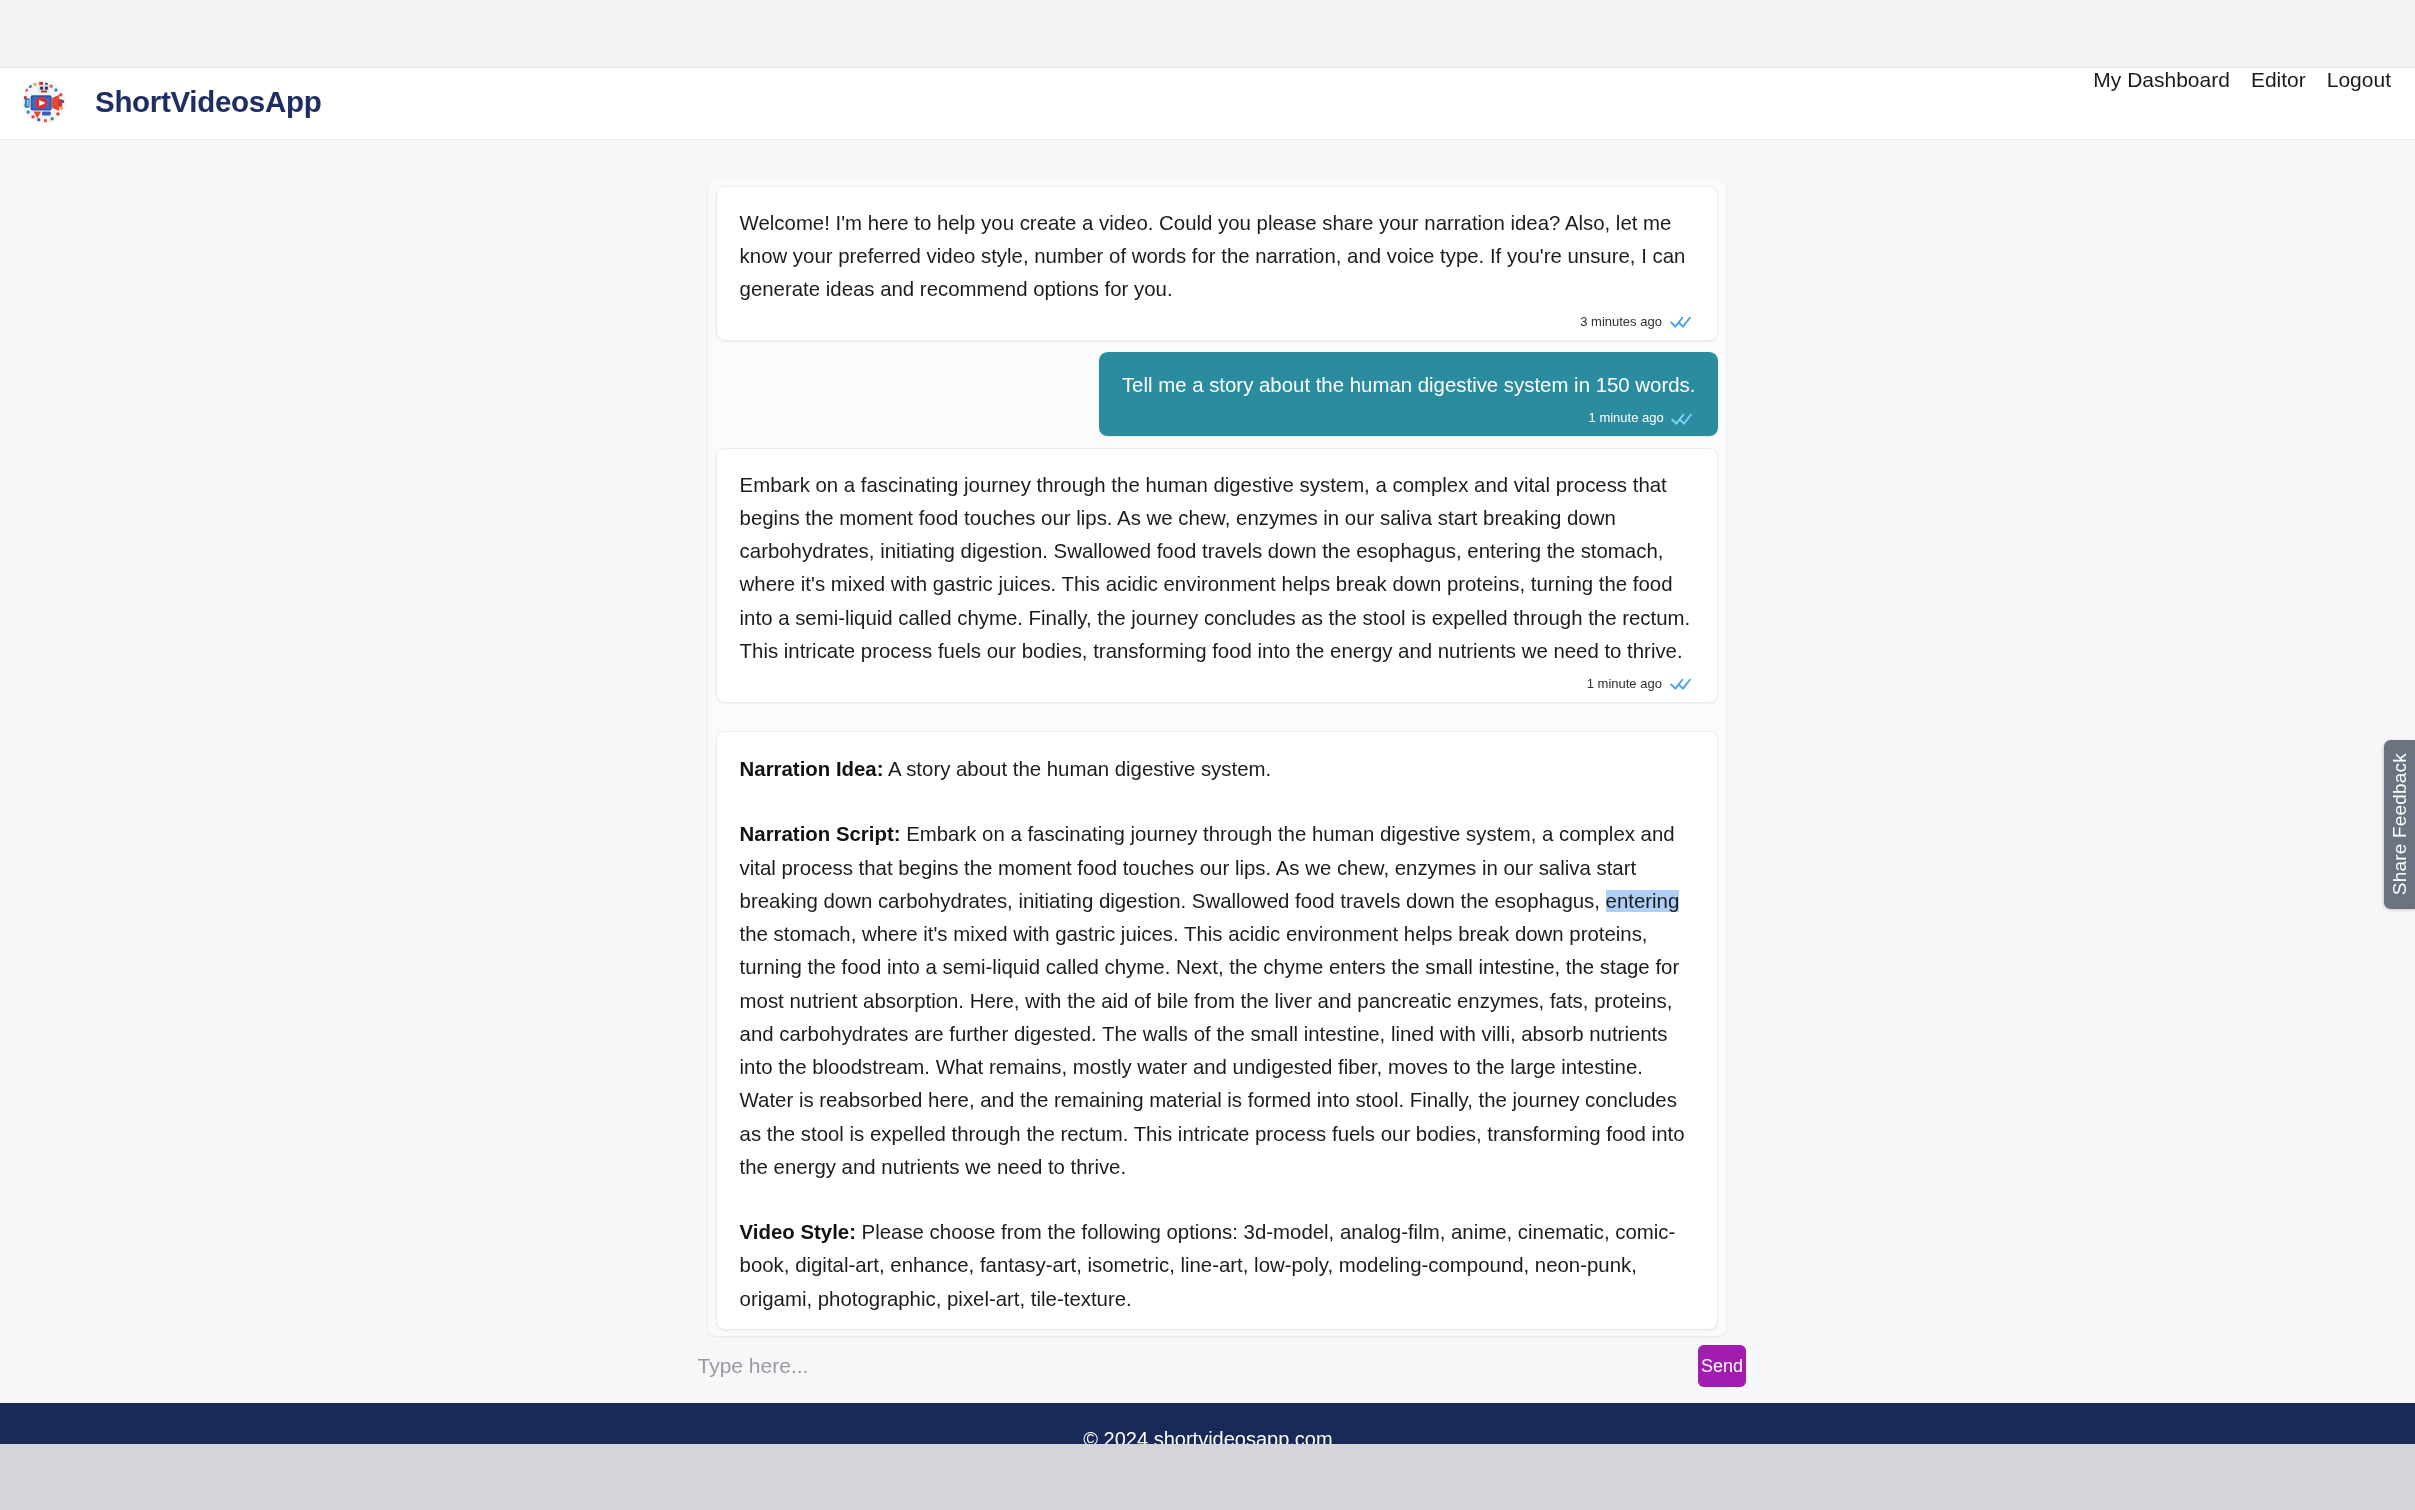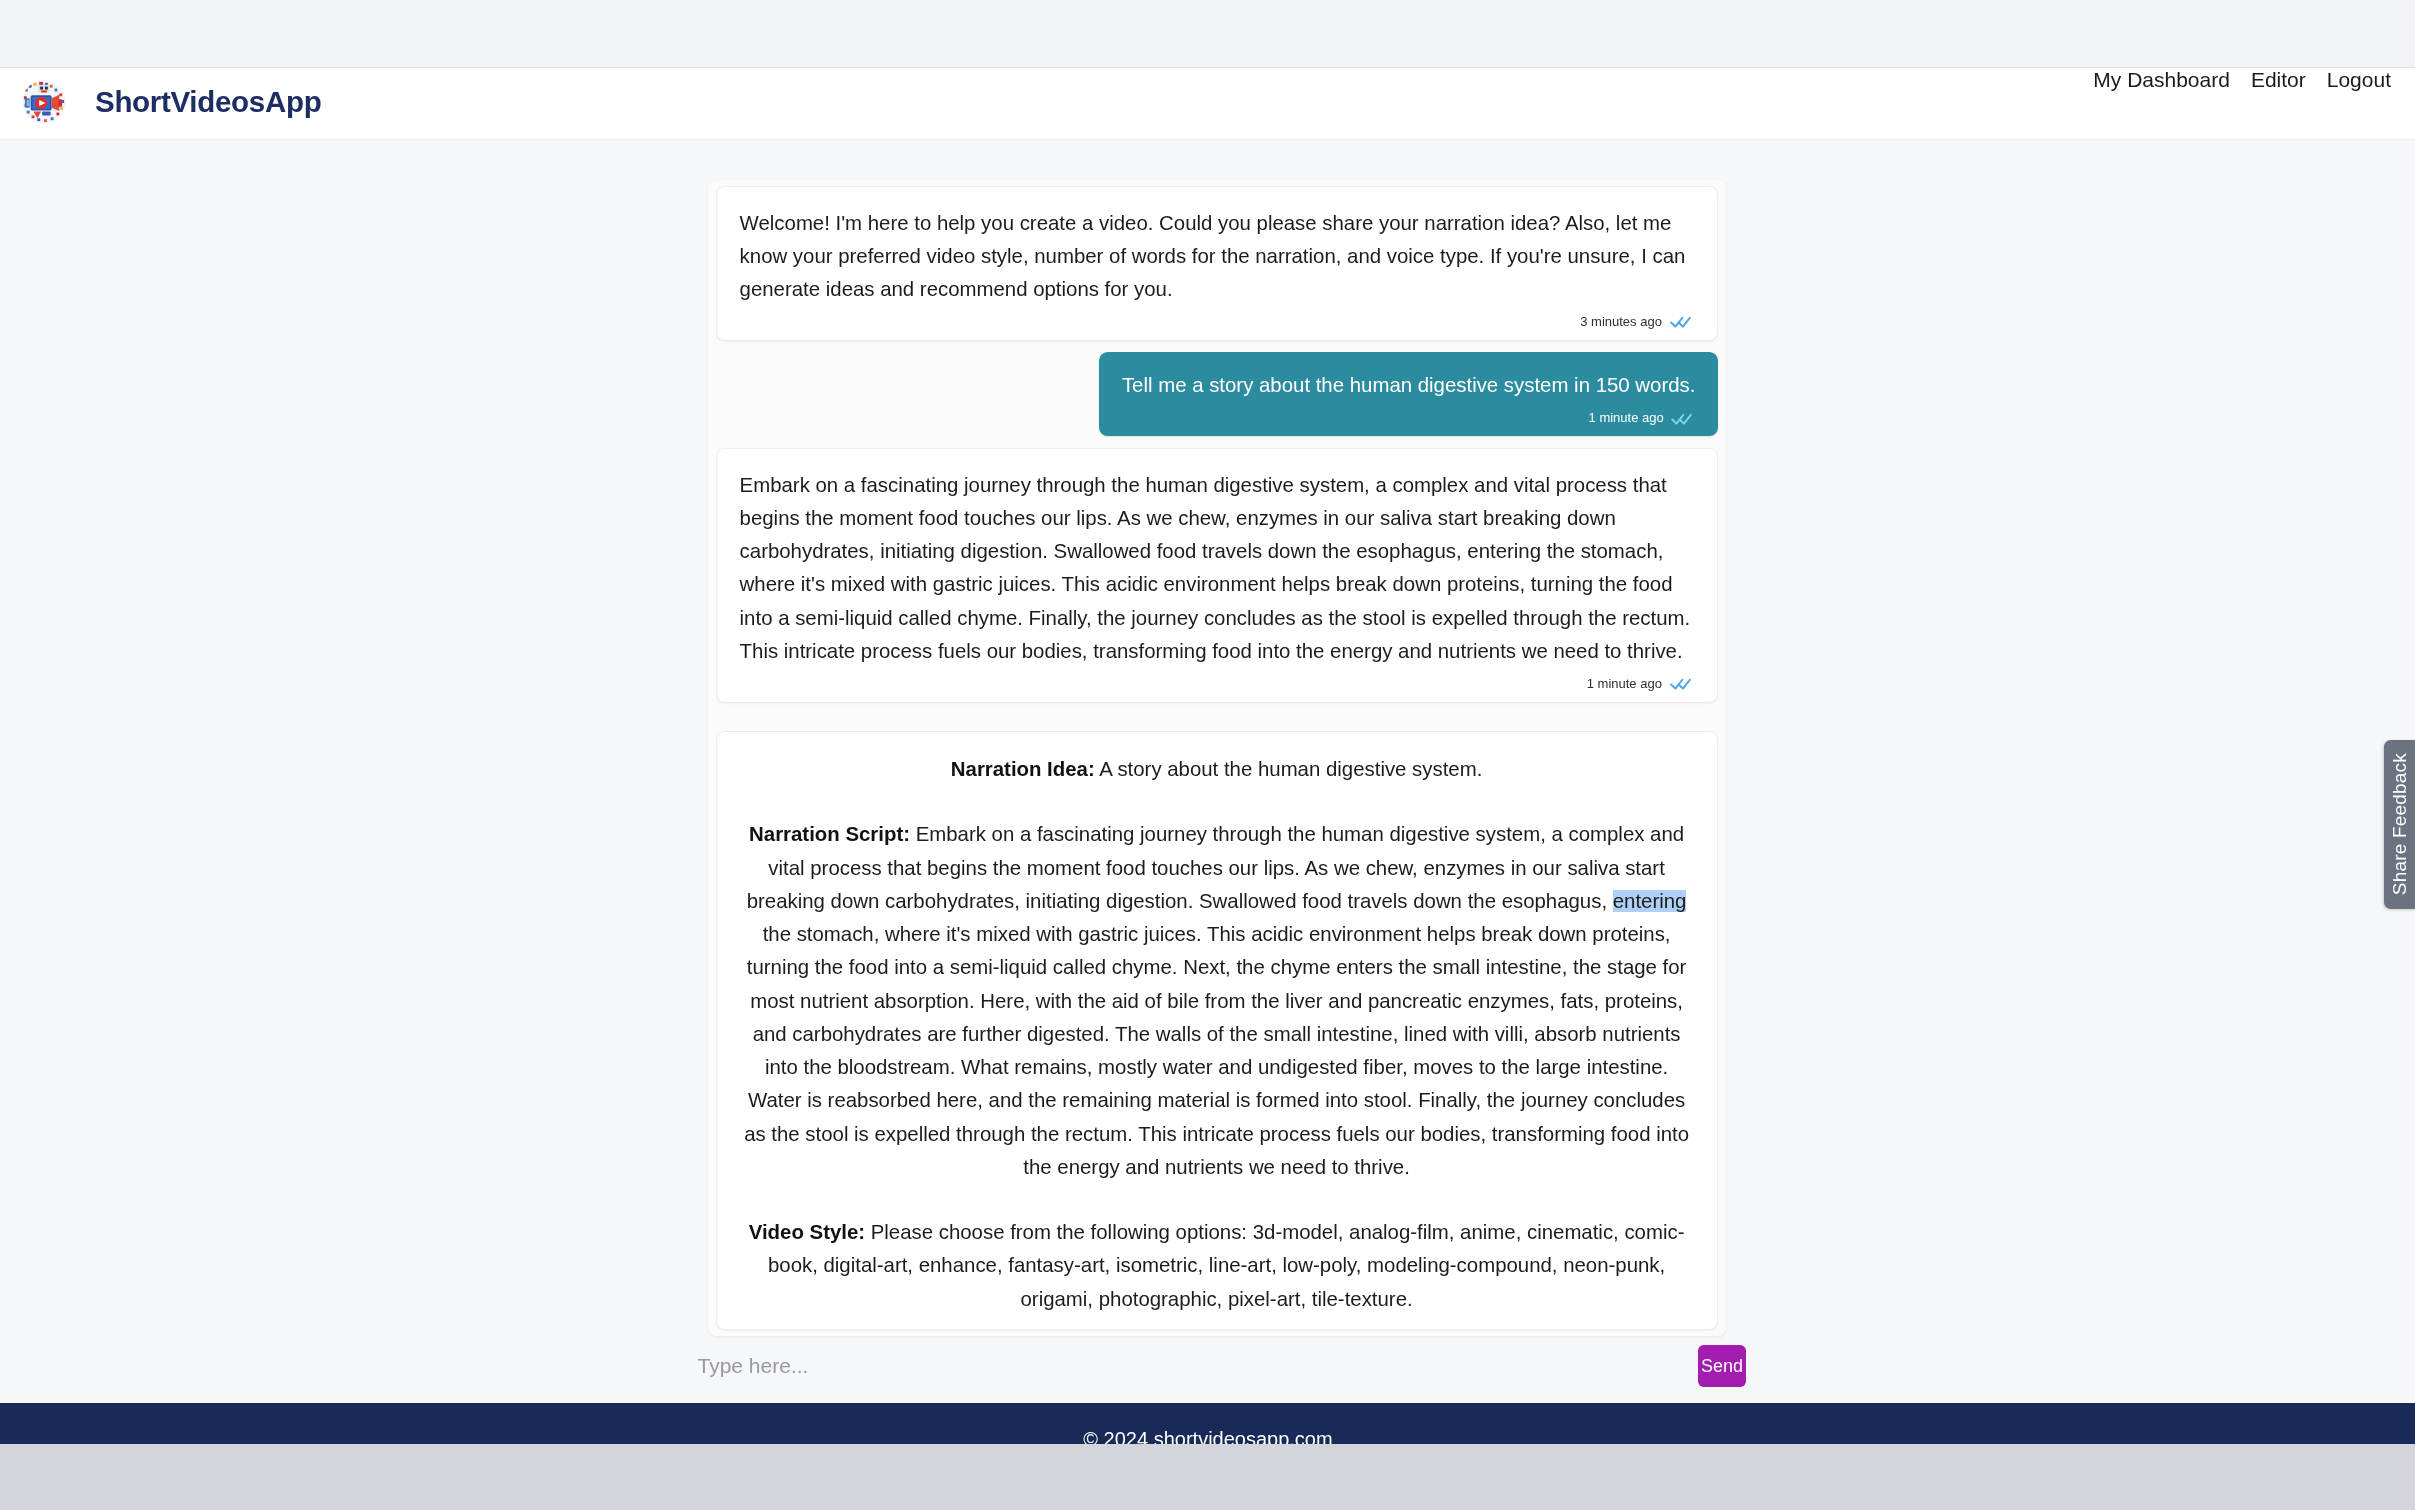--- a/index.html
+++ b/index.html
@@ -127,21 +127,21 @@
   .gap-sm { height: 11.4px; }
   .gap-md { height: 17px; }
 
   
   .bubble.card {
     padding: 21px 23px 13.3px 23px;
     min-height: 373px;
     display: flex;
     flex-direction: column;
   }
-  .field { margin: 0; text-align: center; }
+  .field { margin: 0; }
   .field + .field { margin-top: 32px; }
   .field-label { font-weight: bold; color: #111; }
   .sel {
     background: #aed0f7;
     color: #1c1c1c;
   }
 
   
   #composer {
     position: absolute;

